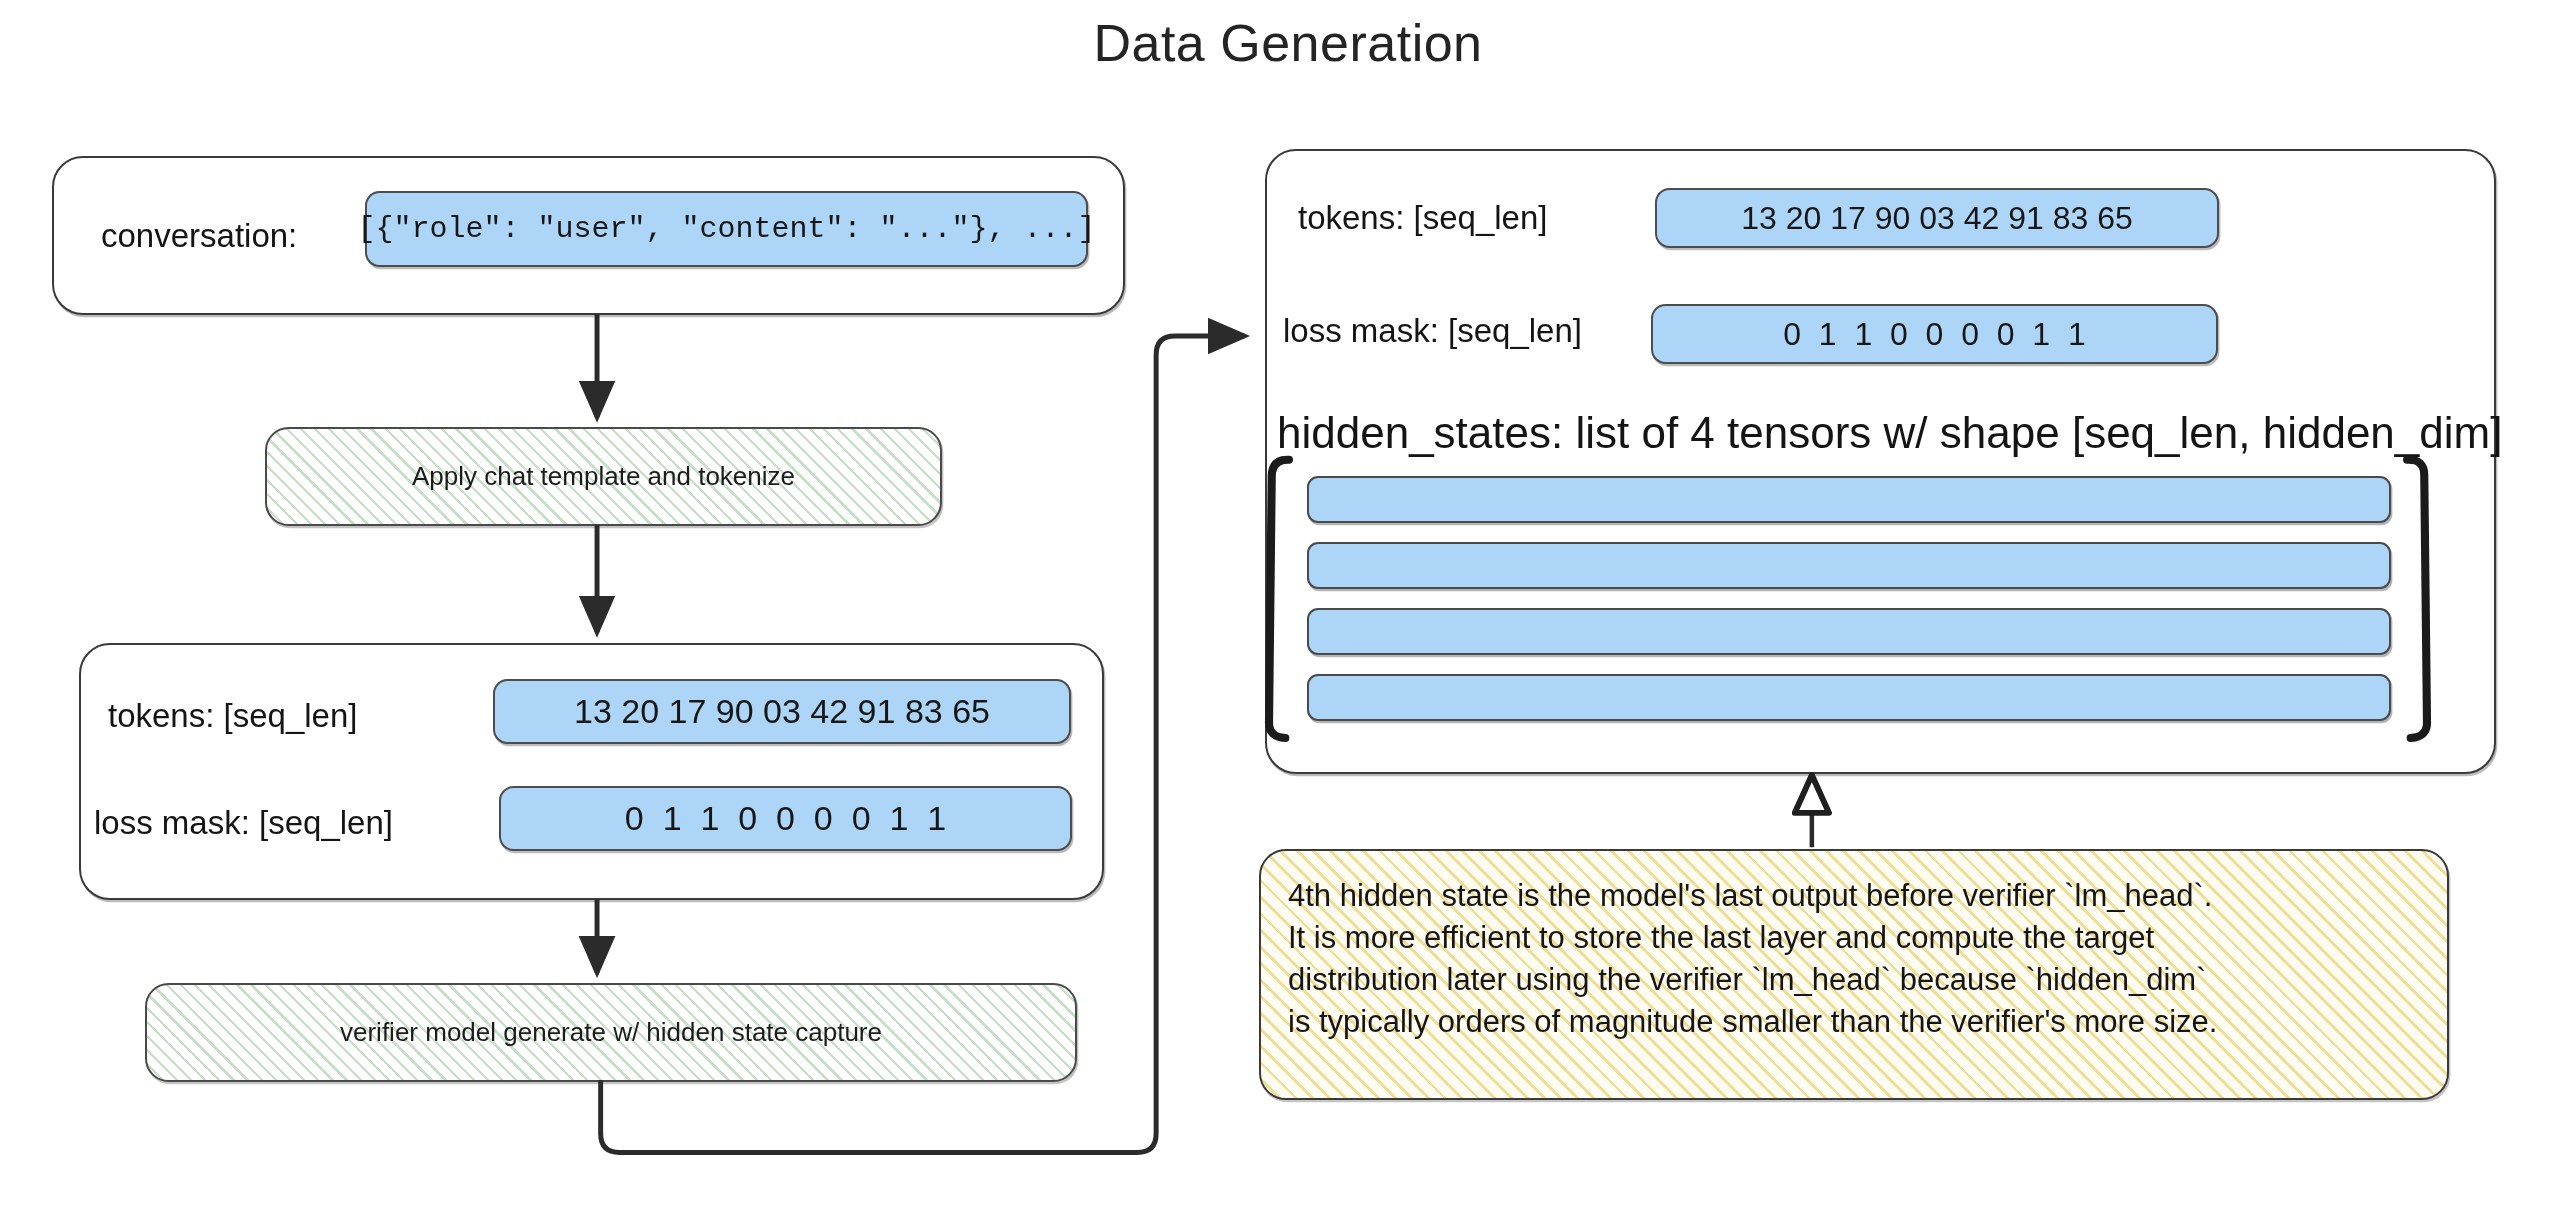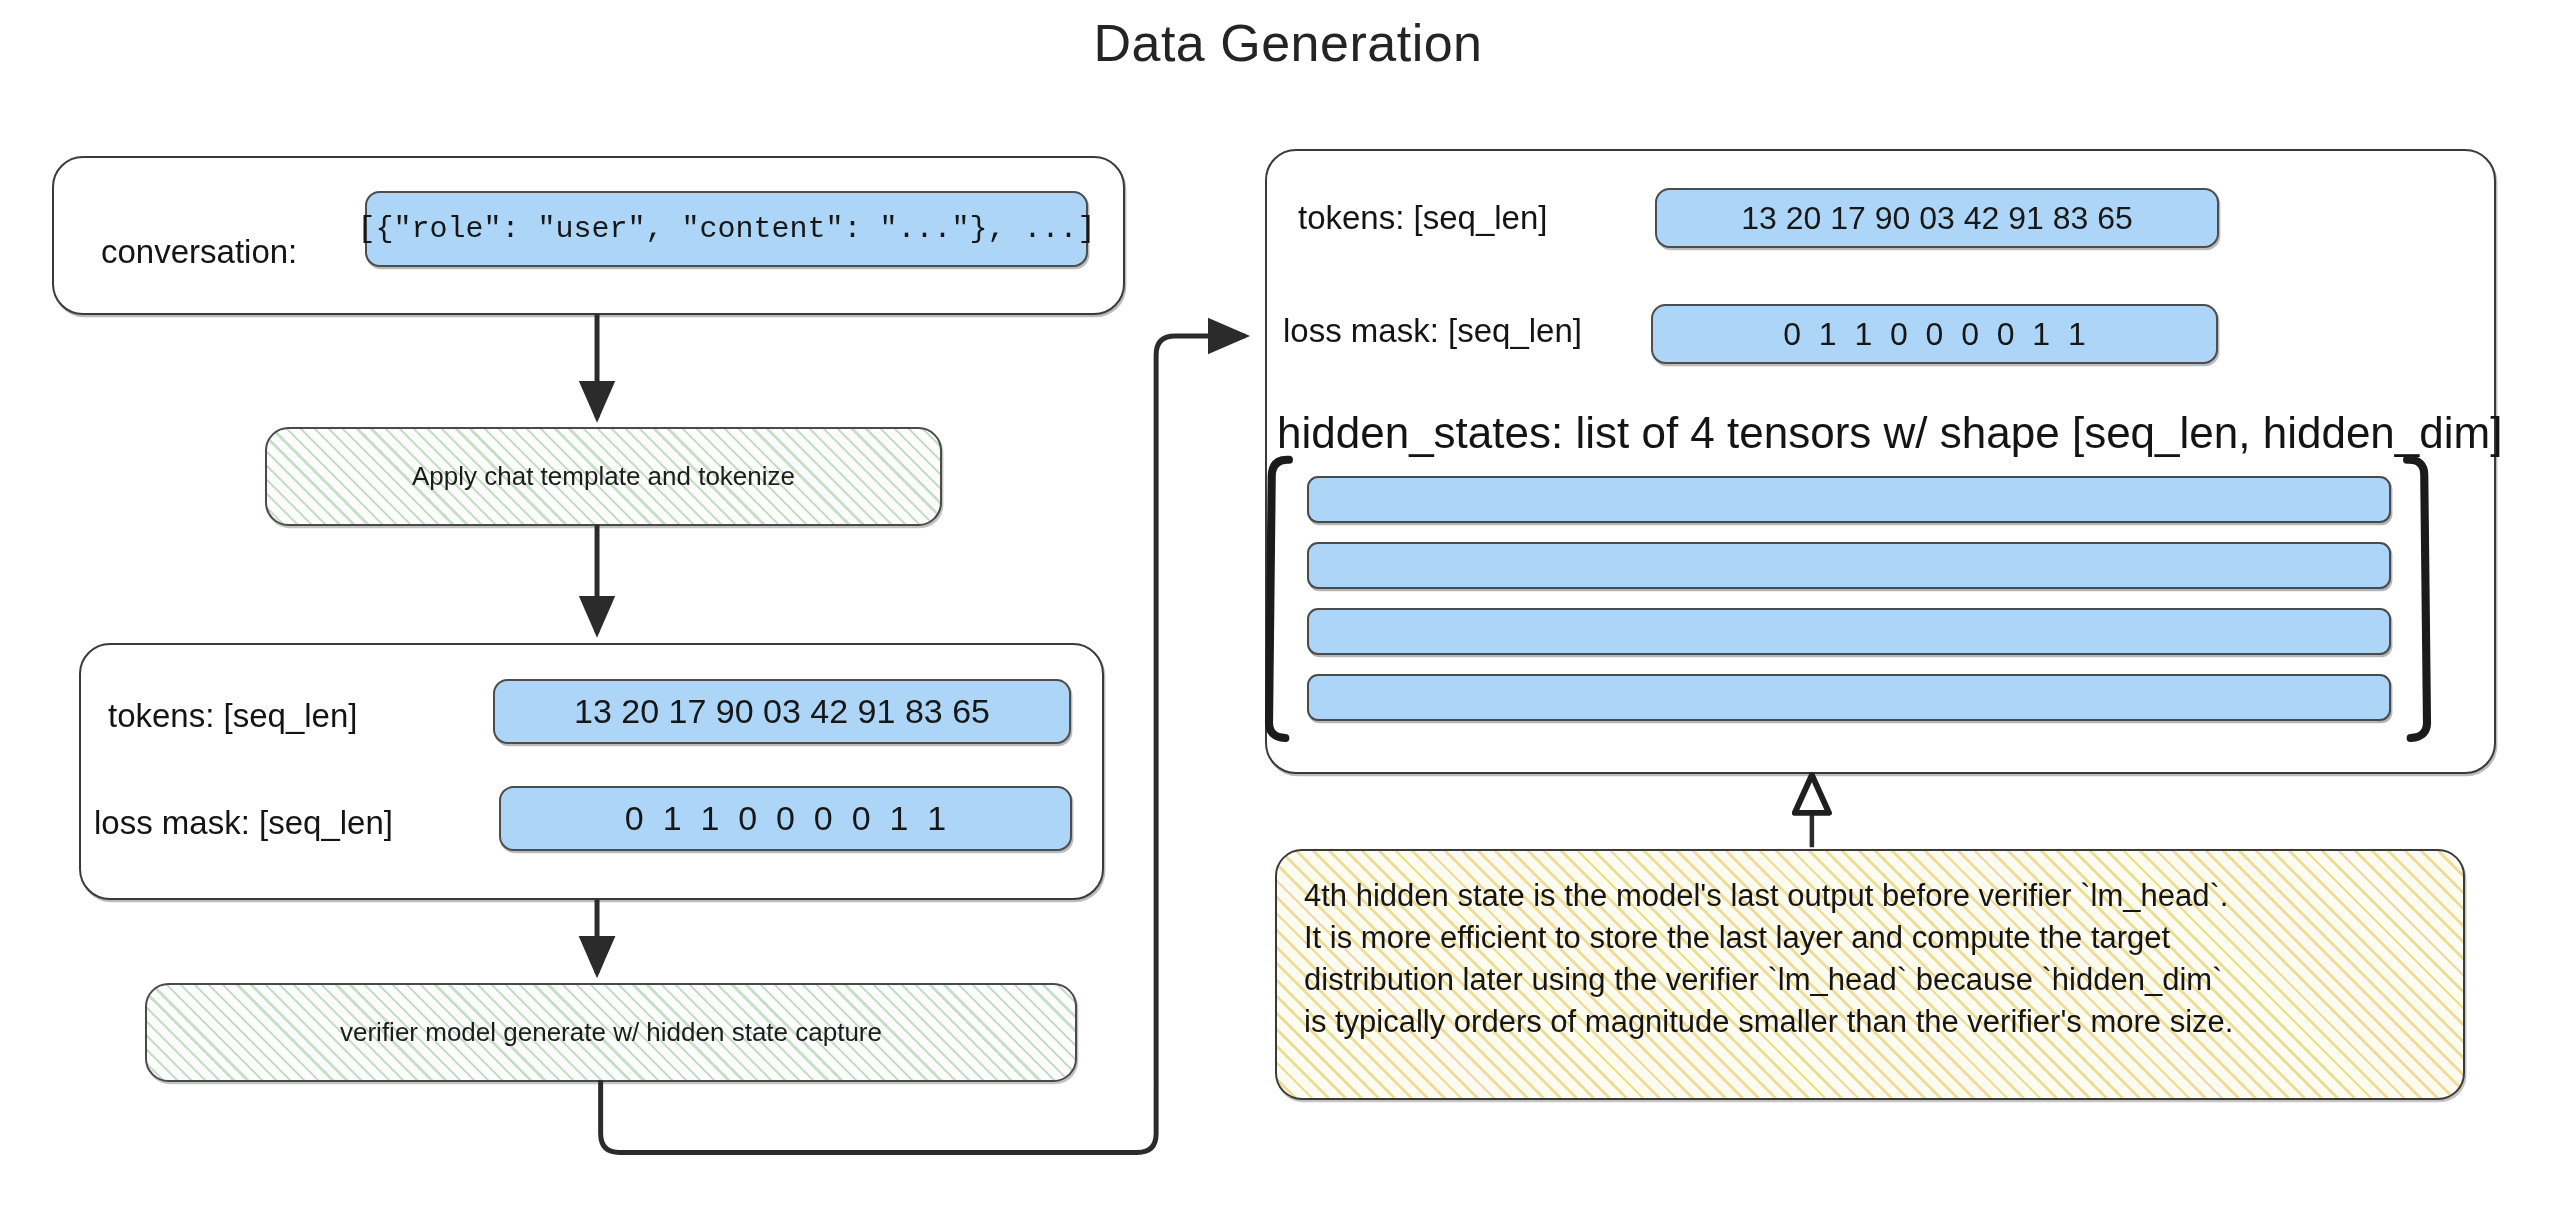--- a/index.html
+++ b/index.html
@@ -147,21 +147,21 @@
 </style>
 </head>
 <body>
 
 <div id="canvas">
 
   <div class="title">Data Generation</div>
 
   <div class="panel" style="left:52px; top:156px; width:1069px; height:155px;"></div>
 
-  <div class="fld" style="left:101px; top:217px;margin-top:16px;">conversation:</div>
+  <div class="fld" style="left:101px; top:217px;">conversation:</div>
 
   <div class="chip" style="left:365px; top:191px; width:723px; height:76px;">
     <span class="chip-text">[{"role": "user", "content": "..."}, ...]</span>
   </div>
 
   <div class="proc" style="left:265px; top:427px; width:673px; height:95px;">
     <span class="proc-label">Apply chat template and tokenize</span>
   </div>
 
   <div class="panel" style="left:79px; top:643px; width:1021px; height:253px;"></div>
@@ -192,21 +192,21 @@
     <span class="chip-nums" style="font-size:32px;">0  1  1  0  0  0  0  1  1</span>
   </div>
 
   <div class="fld" style="left:1277px; top:408px; font-size:44px;">hidden_states: list of 4 tensors w/ shape [seq_len, hidden_dim]</div>
 
   <div class="bar" style="left:1307px; top:476px; width:1084px; height:47px;"></div>
   <div class="bar" style="left:1307px; top:542px; width:1084px; height:47px;"></div>
   <div class="bar" style="left:1307px; top:608px; width:1084px; height:47px;"></div>
   <div class="bar" style="left:1307px; top:674px; width:1084px; height:47px;"></div>
 
-  <div class="note" style="left:1259px; top:849px; width:1190px; height:251px;margin-left:16px;">
+  <div class="note" style="left:1259px; top:849px; width:1190px; height:251px;">
     <div class="note-line">4th hidden state is the model's last output before verifier `lm_head`.</div>
     <div class="note-line">It is more efficient to store the last layer and compute the target</div>
     <div class="note-line">distribution later using the verifier `lm_head` because `hidden_dim`</div>
     <div class="note-line">is typically orders of magnitude smaller than the verifier's more size.</div>
   </div>
 
   <svg class="overlay" viewBox="0 0 2852 1344" xmlns="http://www.w3.org/2000/svg">
     <defs>
       <marker id="arrowSolid" markerWidth="10" markerHeight="10" refX="7.4" refY="4" orient="auto" markerUnits="strokeWidth">
         <path d="M0,0.3 L8.5,4 L0,7.7 Z" fill="#2b2b2b"></path>

